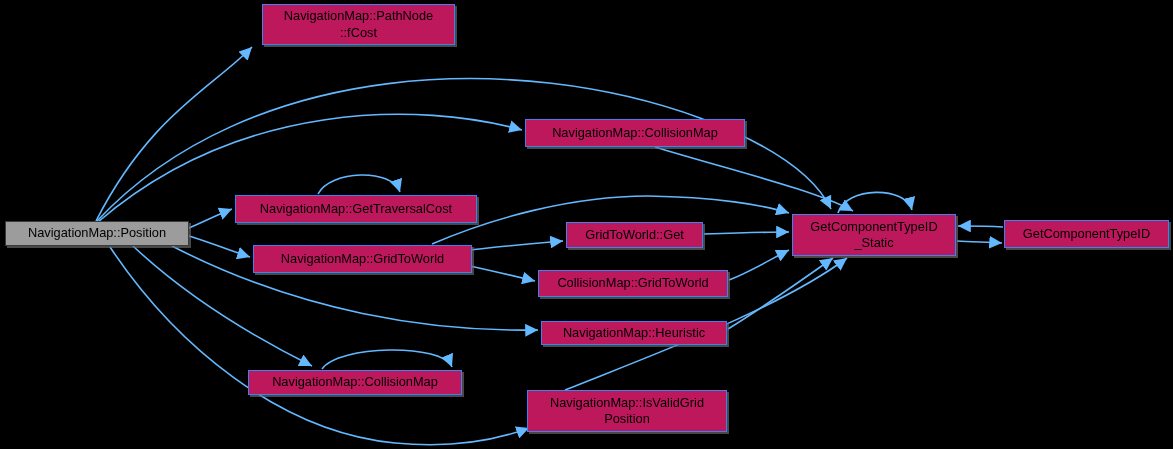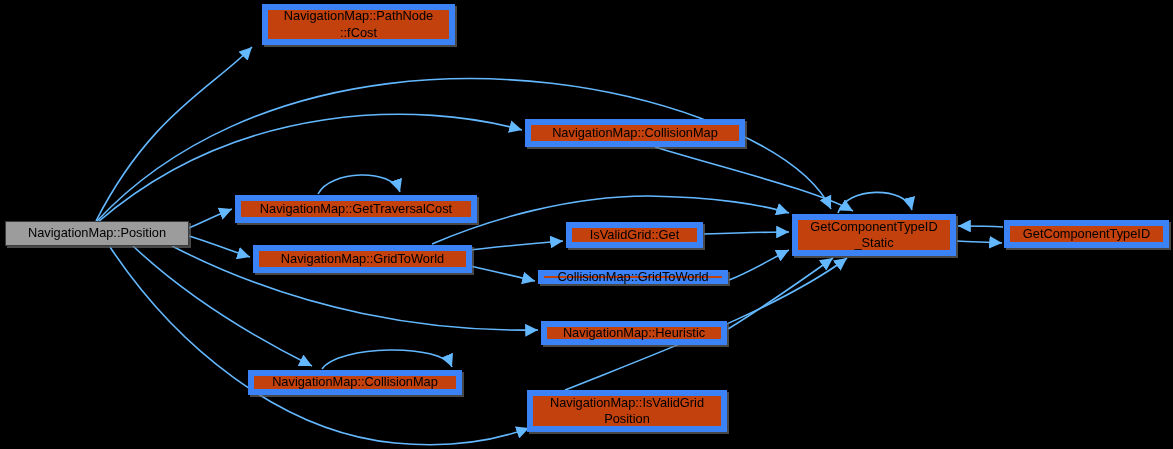--- a/index.html
+++ b/index.html
@@ -7,22 +7,22 @@
     position:relative;
     width:1173px;height:449px;
     background:#000000;
     font-family:"Liberation Sans","DejaVu Sans",sans-serif;
     overflow:hidden;
   }
   #edges{position:absolute;left:0;top:0;width:1173px;height:449px;}
   .node{
     position:absolute;
     box-sizing:border-box;
-    background:#c2410c;
-    border:6px solid #3b82f6;
+    background:#be185d;
+    border:1px solid #3b82f6;
     box-shadow:2px 2px 0 rgba(110,110,110,0.65);
     color:#000000;
     font-size:12.8px;
     line-height:1.28;
     display:flex;align-items:center;justify-content:center;
     text-align:center;
     white-space:pre-line;
     cursor:pointer;
     padding:1px 4px;
   }
@@ -30,21 +30,21 @@
     background:#9c9c9c;
     border:1px solid #3a3a3a;
   }
   
   .n-findpath{left:5px;top:221px;width:184px;height:25px;}
   .n-fcost{left:262px;top:4px;width:193px;height:41px;}
   .n-getneighbors{left:525px;top:119px;width:220px;height:28px;}
   .n-gettraversalcost{left:235px;top:195px;width:242px;height:28px;}
   .n-gridtoworld{left:253px;top:245px;width:219px;height:28px;}
   .n-collisionget{left:566px;top:222px;width:137px;height:26px;}
-  .n-collisiongridtoworld{left:538px;top:270px;width:190px;height:14px;}
+  .n-collisiongridtoworld{left:538px;top:270px;width:190px;height:27px;}
   .n-heuristic{left:541px;top:321px;width:186px;height:24px;}
   .n-isnavigable{left:248px;top:370px;width:214px;height:25px;}
   .n-isvalidgridposition{left:527px;top:390px;width:200px;height:42px;}
   .n-static{left:792px;top:214px;width:164px;height:42px;}
   .n-getcomponenttypeid{left:1004px;top:220px;width:165px;height:28px;}
 </style>
 </head>
 <body>
 
 <div id="canvas">
@@ -84,21 +84,21 @@
 
   <div class="node n-fcost">NavigationMap::PathNode
 ::fCost</div>
 
   <div class="node n-getneighbors">NavigationMap::CollisionMap</div>
 
   <div class="node n-gettraversalcost">NavigationMap::GetTraversalCost</div>
 
   <div class="node n-gridtoworld">NavigationMap::GridToWorld</div>
 
-  <div class="node n-collisionget">IsValidGrid::Get</div>
+  <div class="node n-collisionget">GridToWorld::Get</div>
 
   <div class="node n-collisiongridtoworld">CollisionMap::GridToWorld</div>
 
   <div class="node n-heuristic">NavigationMap::Heuristic</div>
 
   <div class="node n-isnavigable">NavigationMap::CollisionMap</div>
 
   <div class="node n-isvalidgridposition">NavigationMap::IsValidGrid
 Position</div>
 

